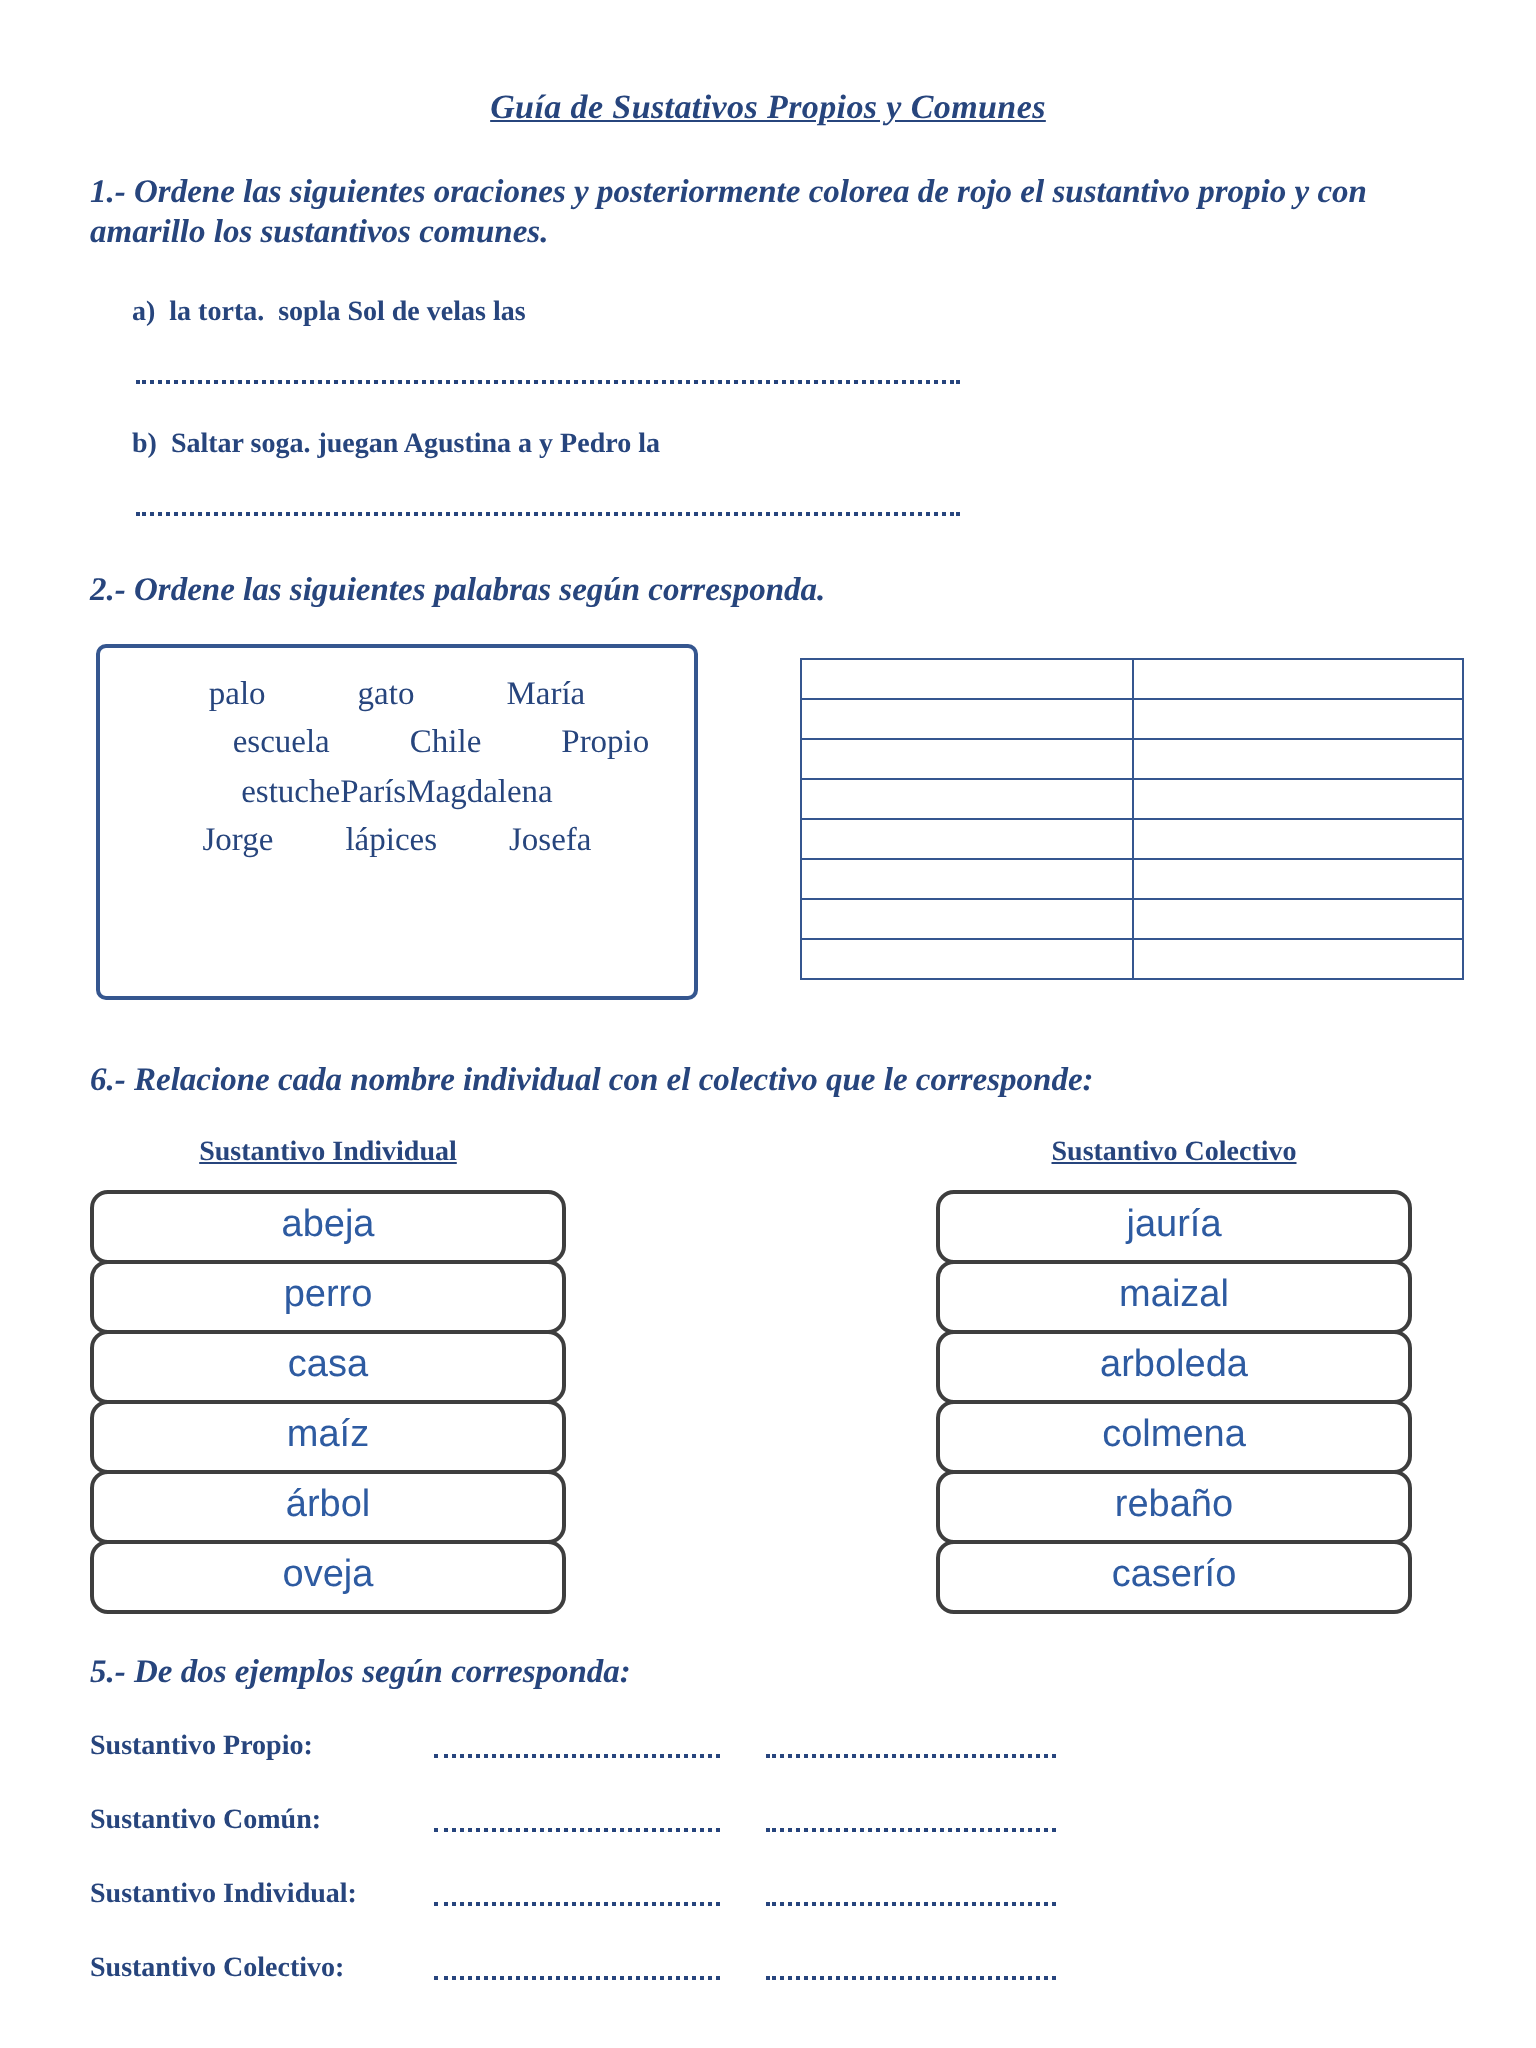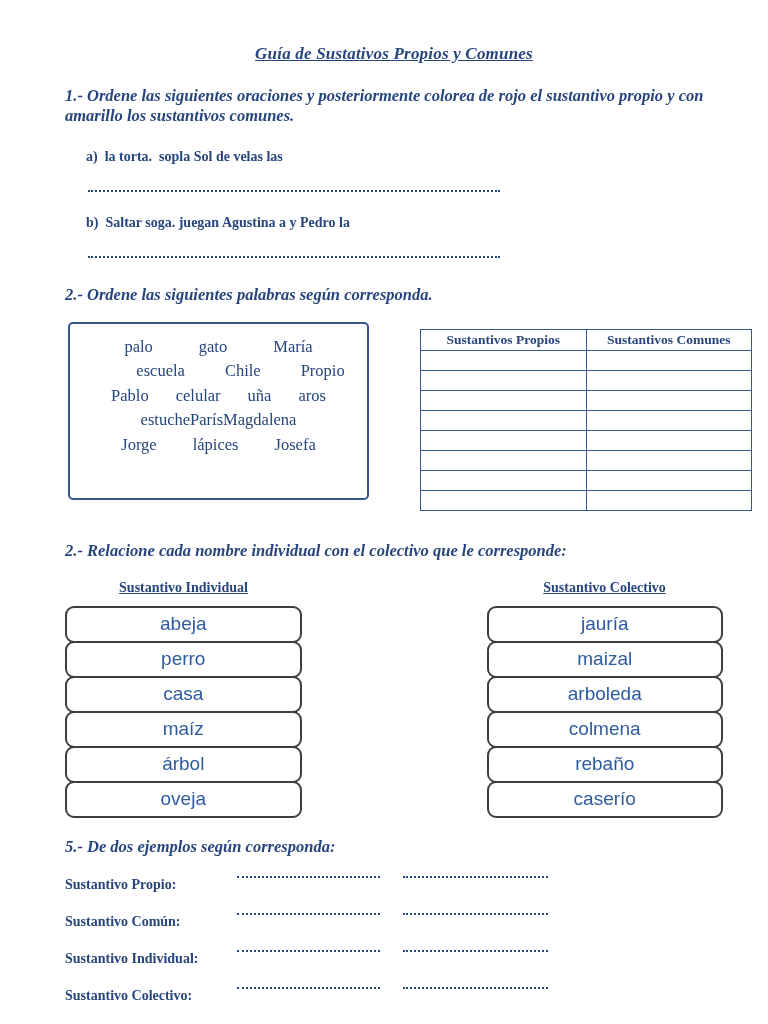--- a/index.html
+++ b/index.html
@@ -1,21 +1,21 @@
 <!DOCTYPE html>
 <html><head>
 <meta charset="utf-8">
 <style>
   html,body{margin:0;padding:0;}
   body{
     width:768px;height:1024px;background:#ffffff;
     font-family:"Liberation Serif", serif;color:#27457d;
     overflow:hidden;
   }
-  .page{position:relative;width:768px;height:796px;box-sizing:border-box;padding-top:44px;padding-left:20px;}
+  .page{position:relative;width:768px;height:796px;box-sizing:border-box;padding-top:44px;}
 
   .title{
     margin:0 45px;text-align:center;
     font-size:17px;font-weight:bold;font-style:italic;
     text-decoration:underline;letter-spacing:.2px;
   }
 
   .lead{
     margin:22px 42px 0 45px;
     font-size:16.5px;font-weight:bold;font-style:italic;line-height:1.2;
@@ -71,21 +71,21 @@
   .match-col{width:238px;}
   .match-col.right{margin-left:185px;}
   .match-box{
     box-sizing:border-box;height:37px;margin-bottom:-2px;background:#fff;
     border:2px solid #3e3e3e;border-radius:9px;
     display:flex;align-items:center;justify-content:center;
     font-family:"Liberation Sans", sans-serif;font-size:19px;color:#2e5ba1;
   }
 
   .ex-rows{margin-top:19px;}
-  .ex-row{display:flex;margin:0 45px 20px;height:17px;}
+  .ex-row{display:flex;align-items:flex-end;margin:0 45px 20px;height:17px;}
   .ex-label{width:172px;font-size:14px;font-weight:bold;line-height:17px;}
   .ex-line{height:0;border-bottom:2px dotted #27457d;margin-bottom:3px;}
   .ex-line.one{width:143px;}
   .ex-line.two{width:145px;margin-left:23px;}
 </style>
 </head>
 <body>
 
 <div class="page">
 
@@ -106,44 +106,34 @@
       <div class="word-row g1">
         <span>palo</span>
         <span>gato</span>
         <span>María</span>
       </div>
       <div class="word-row g2">
         <span>escuela</span>
         <span>Chile</span>
         <span>Propio</span>
       </div>
-      <div class="word-row g3">
-        <span>Pablo</span>
-        <span>celular</span>
-        <span>uña</span>
-        <span>aros</span>
-      </div>
       <div class="word-row g4">
         <span>estuche</span>
         <span>París</span>
         <span>Magdalena</span>
       </div>
       <div class="word-row g5">
         <span>Jorge</span>
         <span>lápices</span>
         <span>Josefa</span>
       </div>
     </div>
 
     <table class="cls">
       <tbody>
-          <tr>
-        <th>Sustantivos Propios</th>
-        <th>Sustantivos Comunes</th>
-      </tr>
       <tr>
             <td></td>
             <td></td>
           </tr>
       <tr>
             <td></td>
             <td></td>
           </tr>
       <tr>
             <td></td>
@@ -166,21 +156,21 @@
             <td></td>
           </tr>
       <tr>
             <td></td>
             <td></td>
           </tr>
     </tbody>
       </table>
   </div>
 
-  <div class="h-sec h3">2.- Relacione cada nombre individual con el colectivo que le corresponde:</div>
+  <div class="h-sec h3">6.- Relacione cada nombre individual con el colectivo que le corresponde:</div>
 
   <div class="match-labels">
     <span class="ml">Sustantivo Individual</span>
     <span class="spacer"></span>
     <span class="ml">Sustantivo Colectivo</span>
   </div>
 
   <div class="match-cols">
     <div class="match-col left">
       <div class="match-box">abeja</div>

